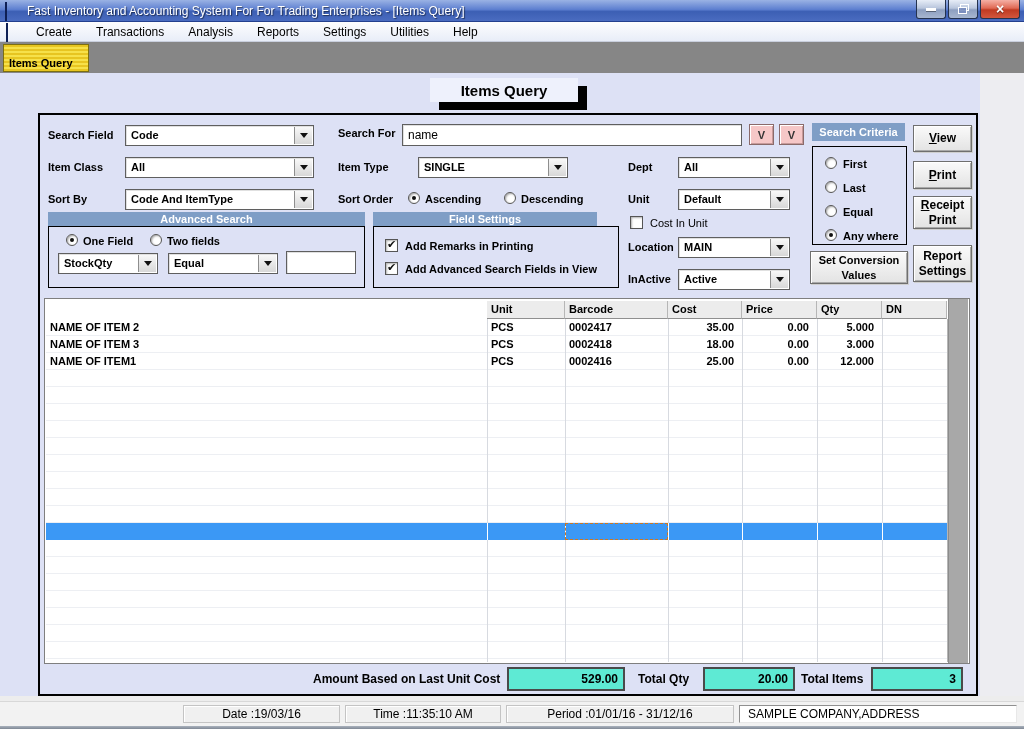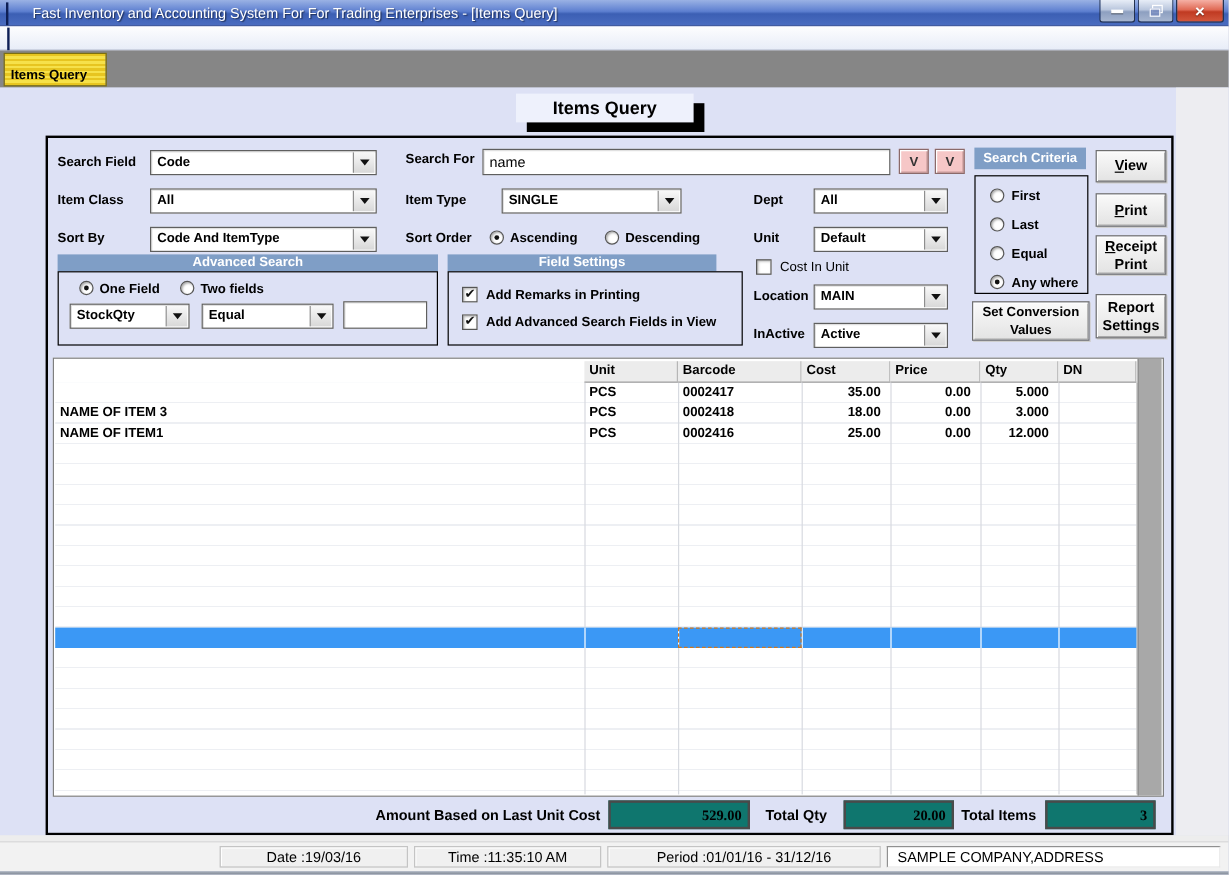--- a/index.html
+++ b/index.html
@@ -95,22 +95,22 @@
   .hlines{left:46px;top:319px;width:901px;height:343px;pointer-events:none;
     background:repeating-linear-gradient(to bottom,transparent 0,transparent 16px,#edeff3 16px,#edeff3 17px);}
   .gcell{height:17px;font-size:11px;font-weight:bold;color:#000;padding-top:2px;white-space:nowrap;overflow:hidden;}
   .gl{padding-left:4px;} .gright{text-align:right;padding-right:8px;}
   .selrow{left:46px;top:523px;width:901px;height:17px;background:#3b98f5;}
   .selgap{top:523px;width:1px;height:17px;background:#fff;}
   .selfocus{left:565px;top:523px;width:103px;height:17px;border:1px dashed #cc7722;}
   .vscroll{left:948px;top:299px;width:20px;height:364px;background:#a8a8a8;border-left:1px solid #8c8c8c;}
 
   
-  .totbox{background:#0f766e;border:2px solid #4a4a4a;font-size:12px;font-weight:bold;color:#000;
-    text-align:right;padding:3px 5px 0 0;font-family:Liberation Serif, serif;}
+  .totbox{background:#5eead4;border:2px solid #4a4a4a;font-size:12px;font-weight:bold;color:#000;
+    text-align:right;padding:3px 5px 0 0;}
   .totlbl{font-size:12px;font-weight:bold;color:#000;white-space:nowrap;}
 
   
   .strip{left:0;top:696px;width:1024px;height:5px;background:#ededed;}
   .statusbar{left:0;top:701px;width:1024px;height:25px;background:#f2f2f2;border-top:1px solid #d8d8d8;}
   .sbp{top:705px;height:18px;background:#f0f0f0;border:1px solid #c4c4c4;
     box-shadow:inset 1px 1px 0 #fff;display:flex;align-items:center;justify-content:center;
     font-size:12px;color:#000;white-space:nowrap;}
   .sbp-white{background:#fff;border:1px solid;border-color:#909090 #e8e8e8 #e8e8e8 #909090;
     justify-content:flex-start;padding-left:8px;box-shadow:none;}
@@ -133,20 +133,29 @@
           <i class="b"></i>
         </span>
       </span>
     <span class="abs tb-btn tb-red" style="left:980px;width:40px;">
         <span class="x-w">×</span>
       </span>
   </div>
 
   <div class="abs menubar">
     <span class="abs app-icon" style="left:6px;top:2px;width:13px;height:15px;"></span>
+    <div style="position:absolute;left:24px;top:0;">
+      <span class="menu-item">Create</span>
+      <span class="menu-item">Transactions</span>
+      <span class="menu-item">Analysis</span>
+      <span class="menu-item">Reports</span>
+      <span class="menu-item">Settings</span>
+      <span class="menu-item">Utilities</span>
+      <span class="menu-item">Help</span>
+    </div>
     <span class="abs mdi-btn" style="left:958px;">
         <span class="bar-d"></span>
       </span>
     <span class="abs mdi-btn" style="left:980px;">
         <span class="gr2">
           <i class="a"></i>
           <i class="b"></i>
         </span>
       </span>
     <span class="abs mdi-btn" style="left:1002px;width:20px;">
@@ -294,20 +303,21 @@
 
   <div class="abs hlines"></div>
   <div class="abs vline" style="left:487px;"></div>
   <div class="abs vline" style="left:565px;"></div>
   <div class="abs vline" style="left:668px;"></div>
   <div class="abs vline" style="left:742px;"></div>
   <div class="abs vline" style="left:817px;"></div>
   <div class="abs vline" style="left:882px;"></div>
   <div class="abs vline" style="left:947px;background:#b6b6b6;"></div>
 
+  <div class="abs gcell gl" style="left:46px;top:319px;width:441px;">NAME OF ITEM 2</div>
   <div class="abs gcell gl" style="left:487px;top:319px;width:78px;">PCS</div>
   <div class="abs gcell gl" style="left:565px;top:319px;width:103px;">0002417</div>
   <div class="abs gcell gright" style="left:668px;top:319px;width:74px;">35.00</div>
   <div class="abs gcell gright" style="left:742px;top:319px;width:75px;">0.00</div>
   <div class="abs gcell gright" style="left:817px;top:319px;width:65px;text-align:right;">5.000</div>
   <div class="abs gcell gl" style="left:882px;top:319px;width:65px;"></div>
 
   <div class="abs gcell gl" style="left:46px;top:336px;width:441px;">NAME OF ITEM 3</div>
   <div class="abs gcell gl" style="left:487px;top:336px;width:78px;">PCS</div>
   <div class="abs gcell gl" style="left:565px;top:336px;width:103px;">0002418</div>

